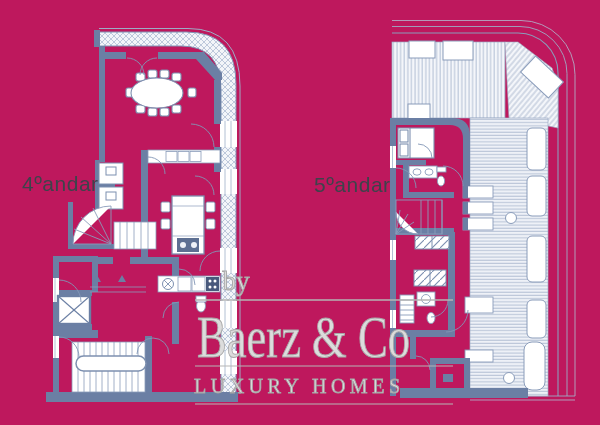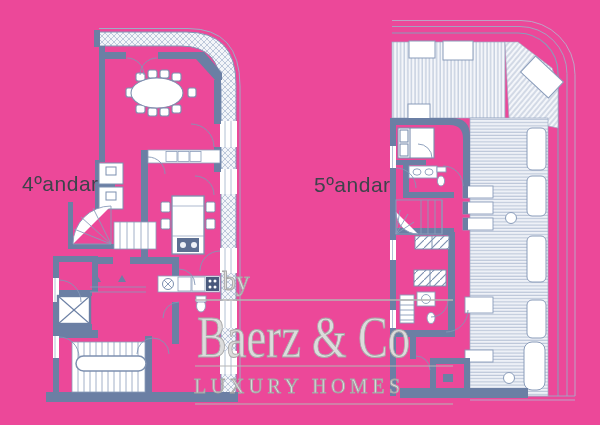--- a/index.html
+++ b/index.html
@@ -1,16 +1,16 @@
 <!DOCTYPE html>
 <html><head>
 <meta charset="utf-8">
 <style>
   html,body{margin:0;padding:0;background:#ffffff;}
-  #stage{position:relative;width:600px;height:425px;background:#ec4899;overflow:hidden;
+  #stage{position:relative;width:600px;height:425px;background:#be185d;overflow:hidden;
          font-family:"Liberation Sans", sans-serif;}
   svg{position:absolute;left:0;top:0;}
   .plan-label{font-family:"Liberation Sans", sans-serif;font-size:21px;fill:#3d434b;letter-spacing:.5px;}
   .wm-serif{font-family:"Liberation Serif", serif;}
 </style>
 </head>
 <body>
 
 <div id="stage">
 <svg width="600" height="425" viewBox="0 0 600 425">

